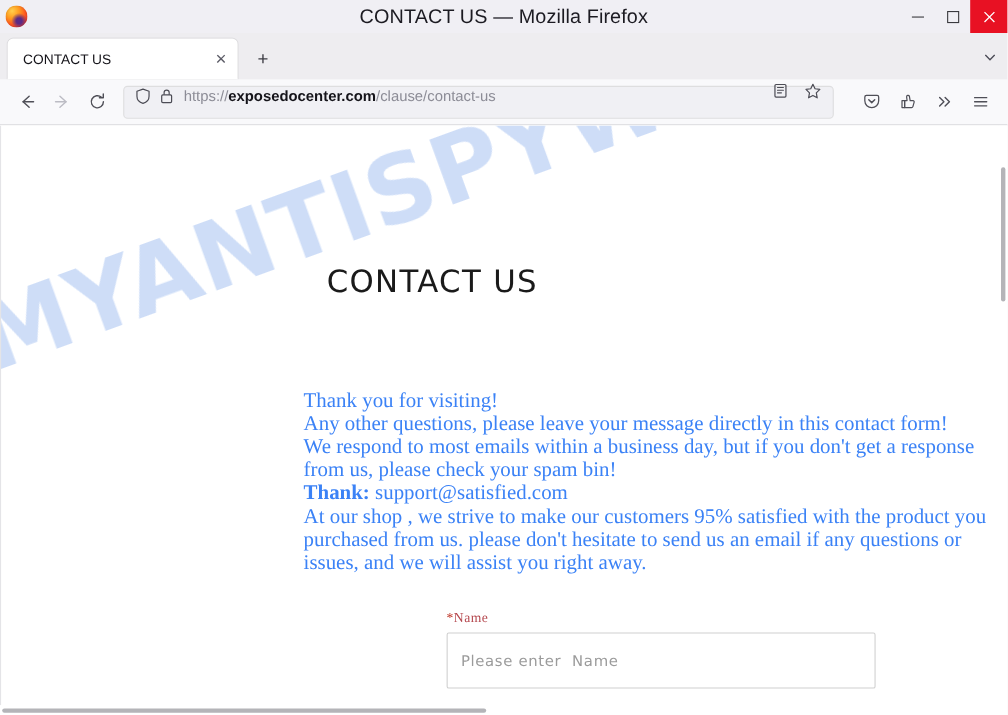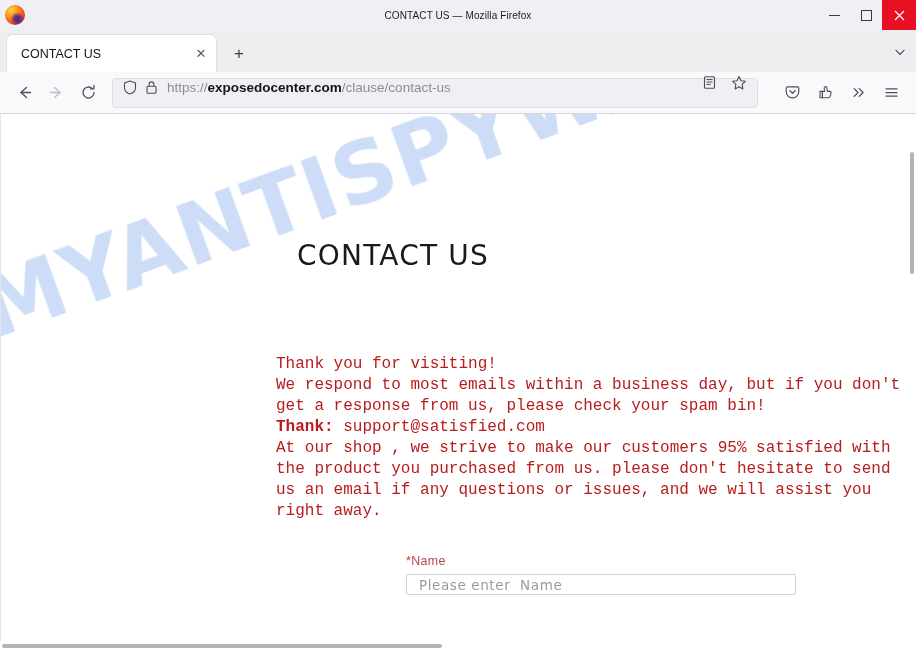--- a/index.html
+++ b/index.html
@@ -41,21 +41,21 @@
     background:
       radial-gradient(circle at 62% 70%, #5b2a86 0%, #5b2a86 14%, rgba(91,42,134,0) 38%),
       radial-gradient(circle at 30% 25%, #ffd04d 0%, #ff9a1f 32%, #ff5a1f 58%, #e3392d 78%, #c42b6b 100%);
     box-shadow: inset 0 0 2px rgba(0,0,0,.2);
     flex: none;
   }
   .titlebar-title {
     position: absolute;
     left: 0; right: 0;
     text-align: center;
-    font-size: 10px;
+    font-size: 18px;
     color: #1c1b22;
     letter-spacing: .1px;
     pointer-events: none;
   }
   .wincontrols {
     margin-left: auto;
     display: flex;
     height: 30px;
     position: relative;
     z-index: 2;
@@ -284,45 +284,45 @@
     font-size: 28px;
     letter-spacing: 1.2px;
     color: #1a1a1a;
   }
 
   .body-copy {
     position: absolute;
     left: 276px;
     top: 240px;
     width: 640px;
-    font-family: Liberation Mono, monospace;
-    font-size: 16px;
+    font-family: Liberation Serif, serif;
+    font-size: 19px;
     line-height: 21px;
-    color: #b91c1c;
+    color: #3b82f6;
   }
   .body-copy p { margin: 0; }
   .body-copy b { font-weight: 700; }
 
   .form {
     position: absolute;
     left: 406px;
     top: 440px;
     width: 392px;
   }
   .field-label {
-    font-family: Liberation Sans, sans-serif;
+    font-family: Liberation Serif, serif;
     font-size: 12.4px;
     color: #b5484f;
     letter-spacing: .4px;
     margin-bottom: 6px;
   }
   .field-label .star { color: #c0392b; }
   .text-input {
     width: 390px;
-    height: 21px;
+    height: 51px;
     box-sizing: border-box;
     border: 1px solid #d0d0d0;
     border-radius: 2px;
     background: #ffffff;
     font-family: "DejaVu Sans", sans-serif;
     font-size: 13.5px;
     color: #222;
     padding: 0 12px;
     outline: none;
     letter-spacing: .6px;
@@ -489,20 +489,21 @@
     <div class="page">
 
       <div class="watermark">MYANTISPYWARE.COM</div>
 
       <div class="page-inner">
 
         <h1 class="page-title">CONTACT US</h1>
 
         <div class="body-copy">
           <p>Thank you for visiting!</p>
+          <p>Any other questions, please leave your message directly in this contact form!</p>
           <p>We respond to most emails within a business day, but if you don't get a response from us, please check your spam bin!</p>
           <p><b>Thank:</b><span>&nbsp;</span><span>support@satisfied.com</span></p>
           <p>At our shop , we strive to make our customers 95% satisfied with the product you purchased from us. please don't hesitate to send us an email if any questions or issues, and we will assist you right away.</p>
         </div>
 
         <div class="form">
 
           <div class="field-label"><span class="star">*</span><span>Name</span></div>
           <input class="text-input" type="text" placeholder="Please enter  Name" style="">
 

